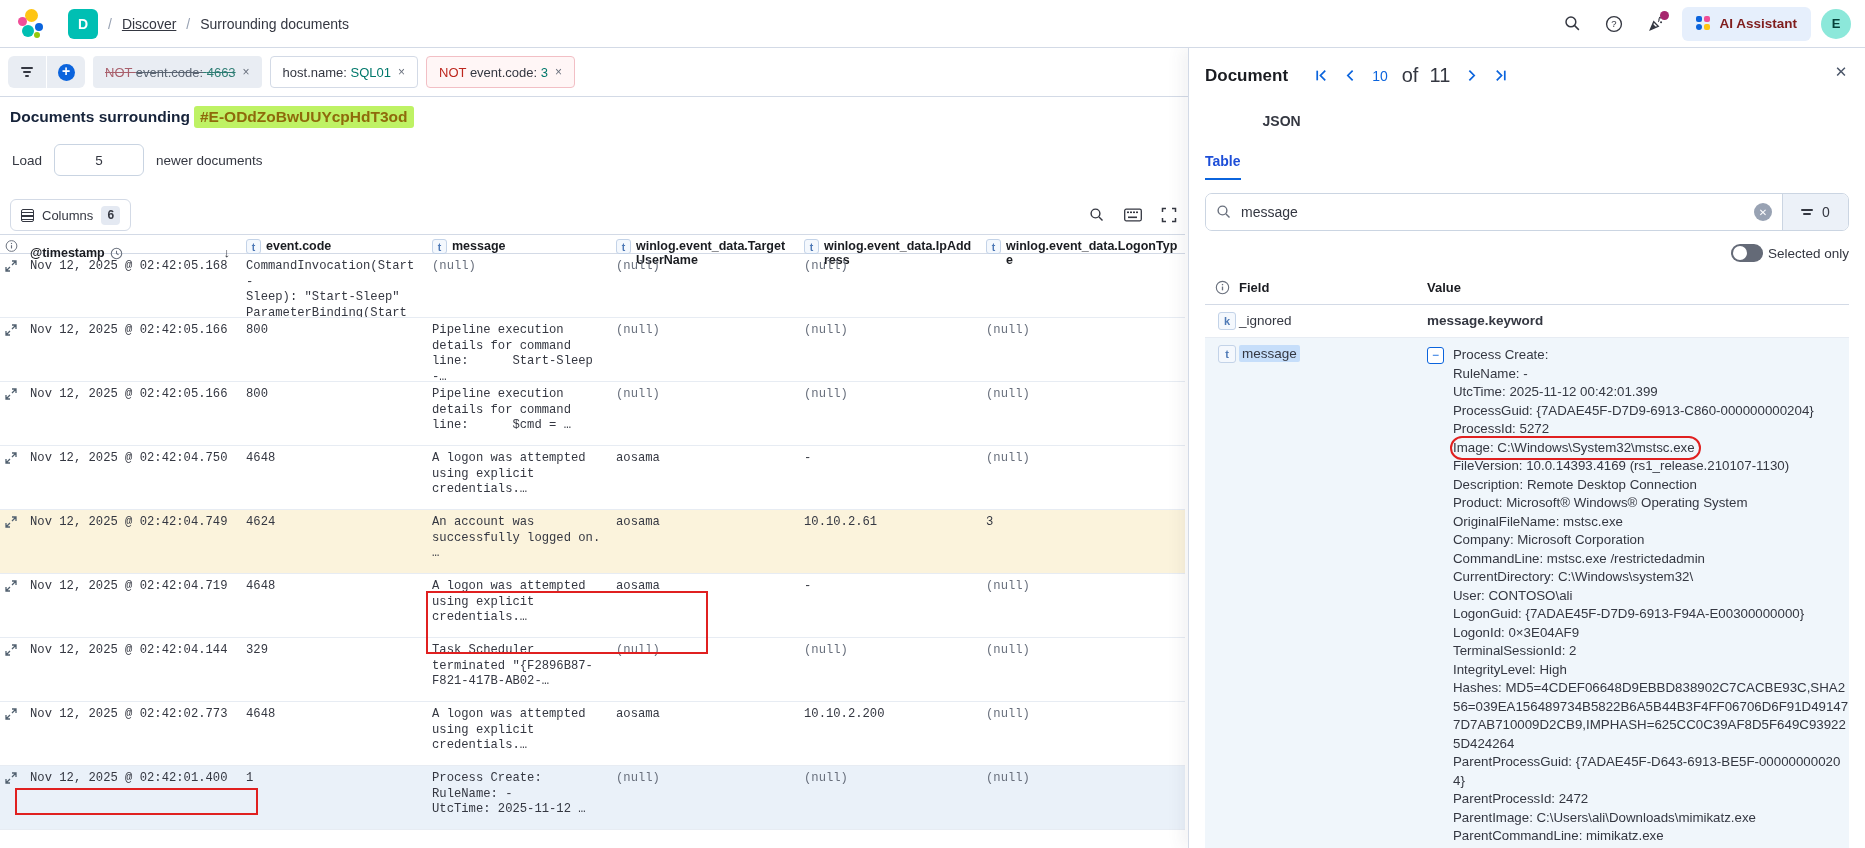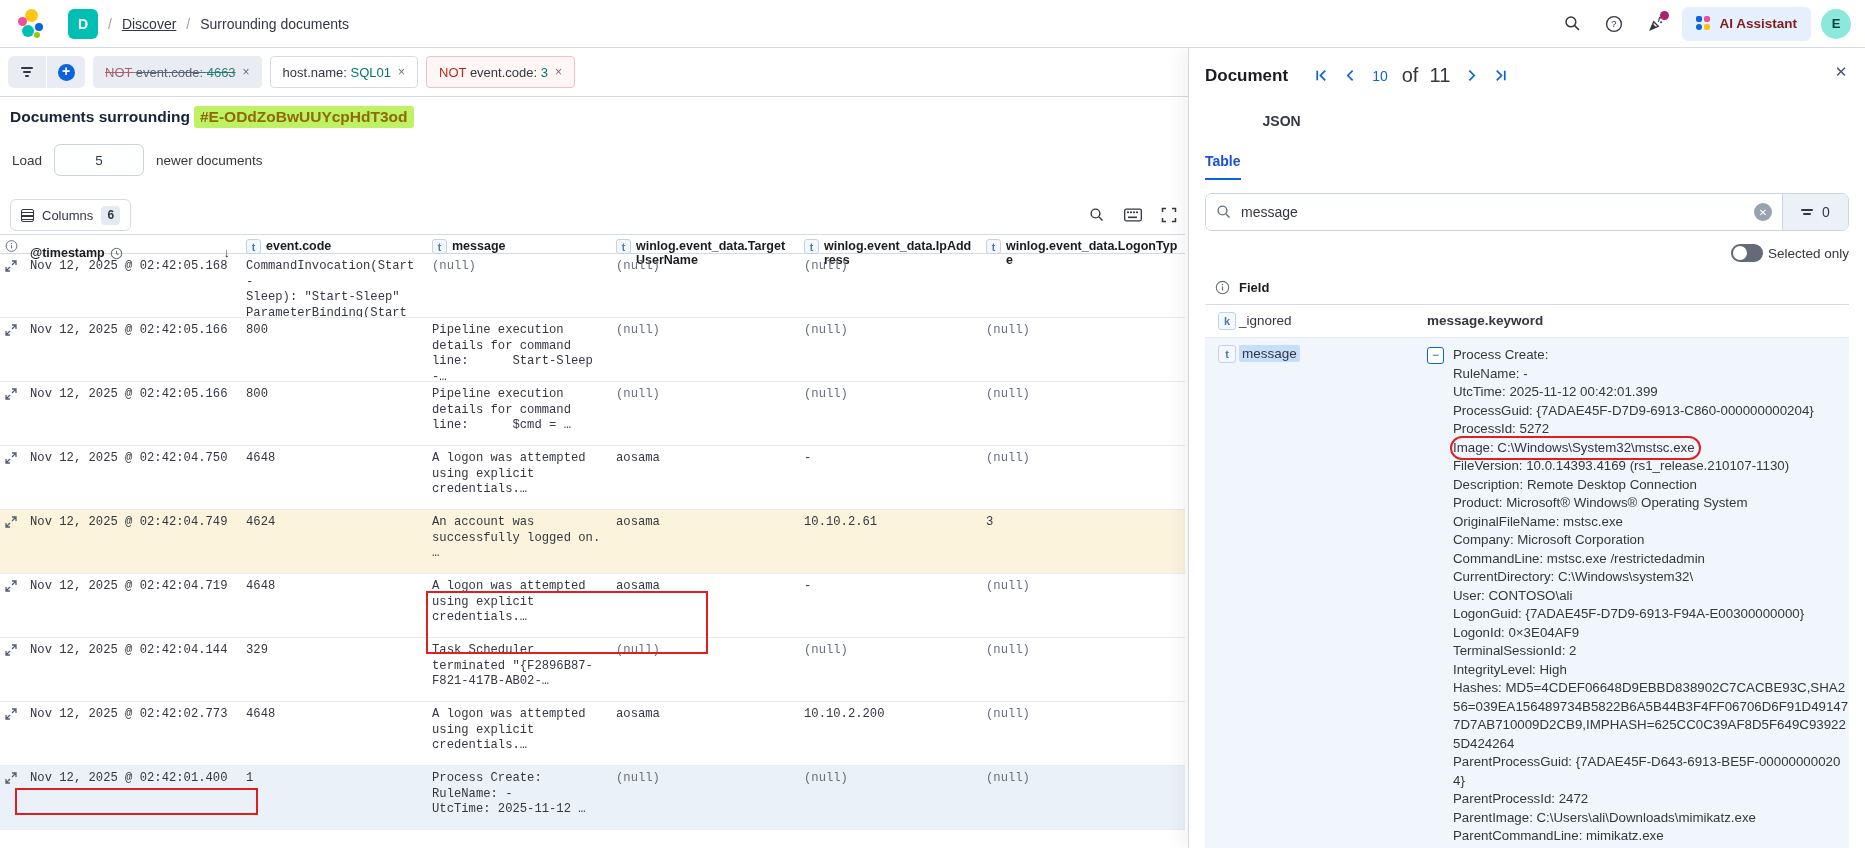--- a/index.html
+++ b/index.html
@@ -519,20 +519,21 @@
   <div class="fgrid">
     <div class="fg-head">
       <div style="display:flex;justify-content:center;">
         <svg width="15" height="15" viewBox="0 0 16 16">
             <circle cx="8" cy="8" r="6.6" fill="none" stroke="#69707D" stroke-width="1.2"></circle>
             <rect x="7.3" y="7" width="1.4" height="4" fill="#69707D"></rect>
             <rect x="7.3" y="4.2" width="1.4" height="1.4" fill="#69707D"></rect>
           </svg>
       </div>
       <div>Field</div>
+      <div>Value</div>
     </div>
 
     <div class="fg-row">
       <div class="fbadge">k</div>
       <div class="fname">_ignored</div>
       <div class="fval">message.keyword</div>
     </div>
 
     <div class="fg-row hl">
       <div class="fbadge">t</div>

